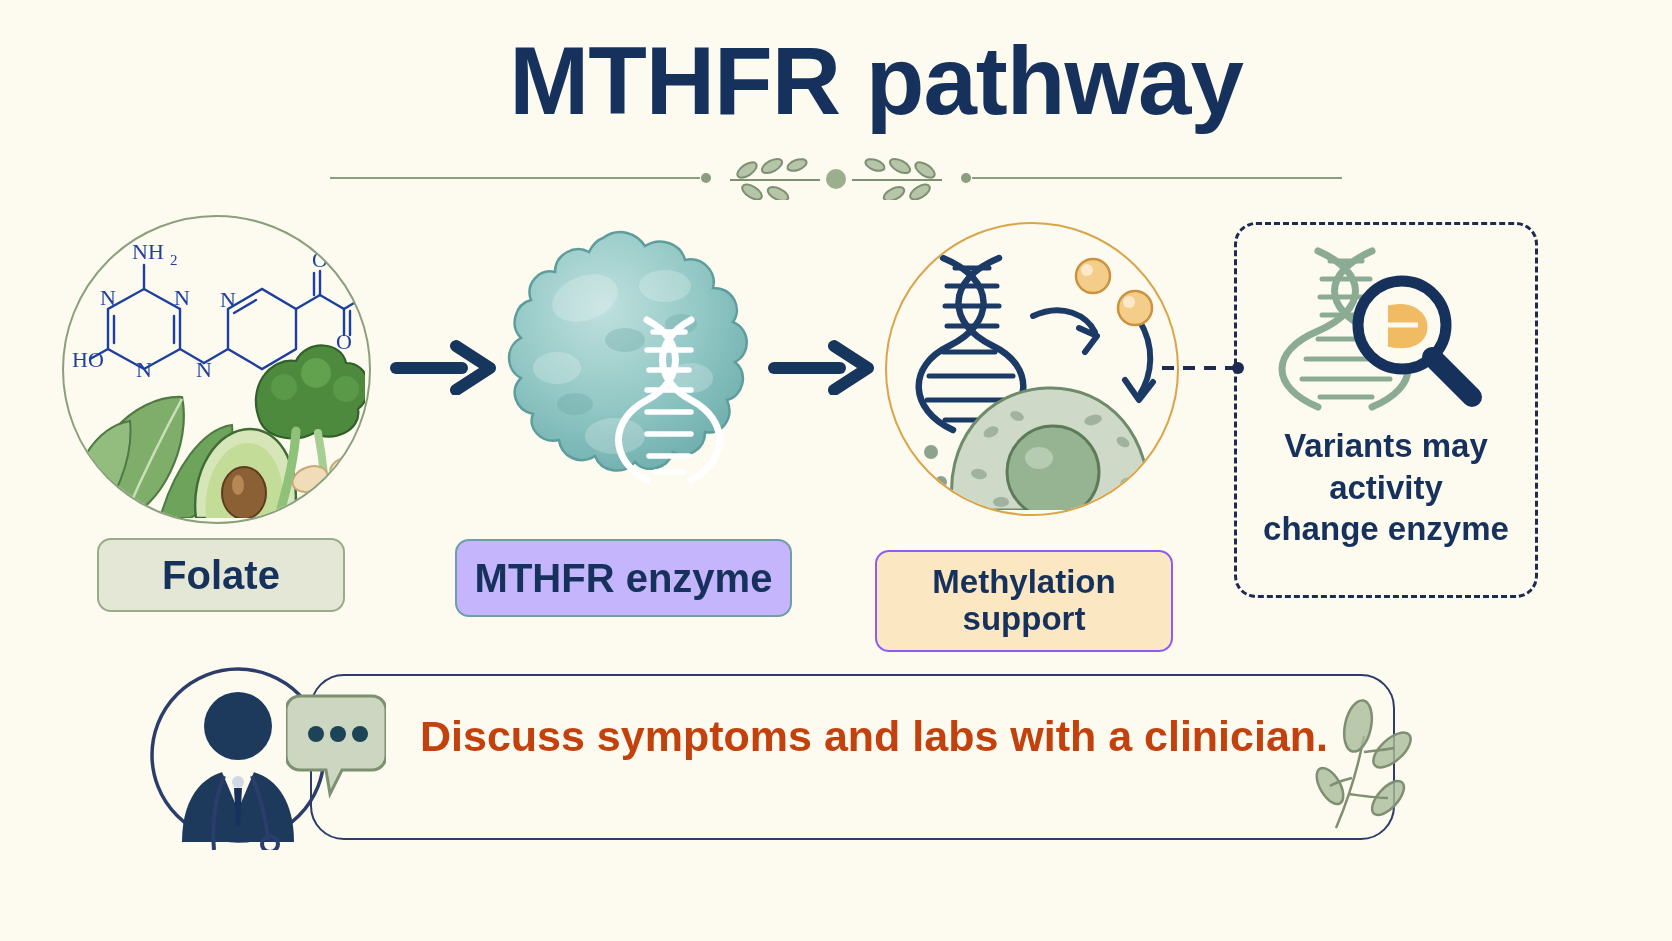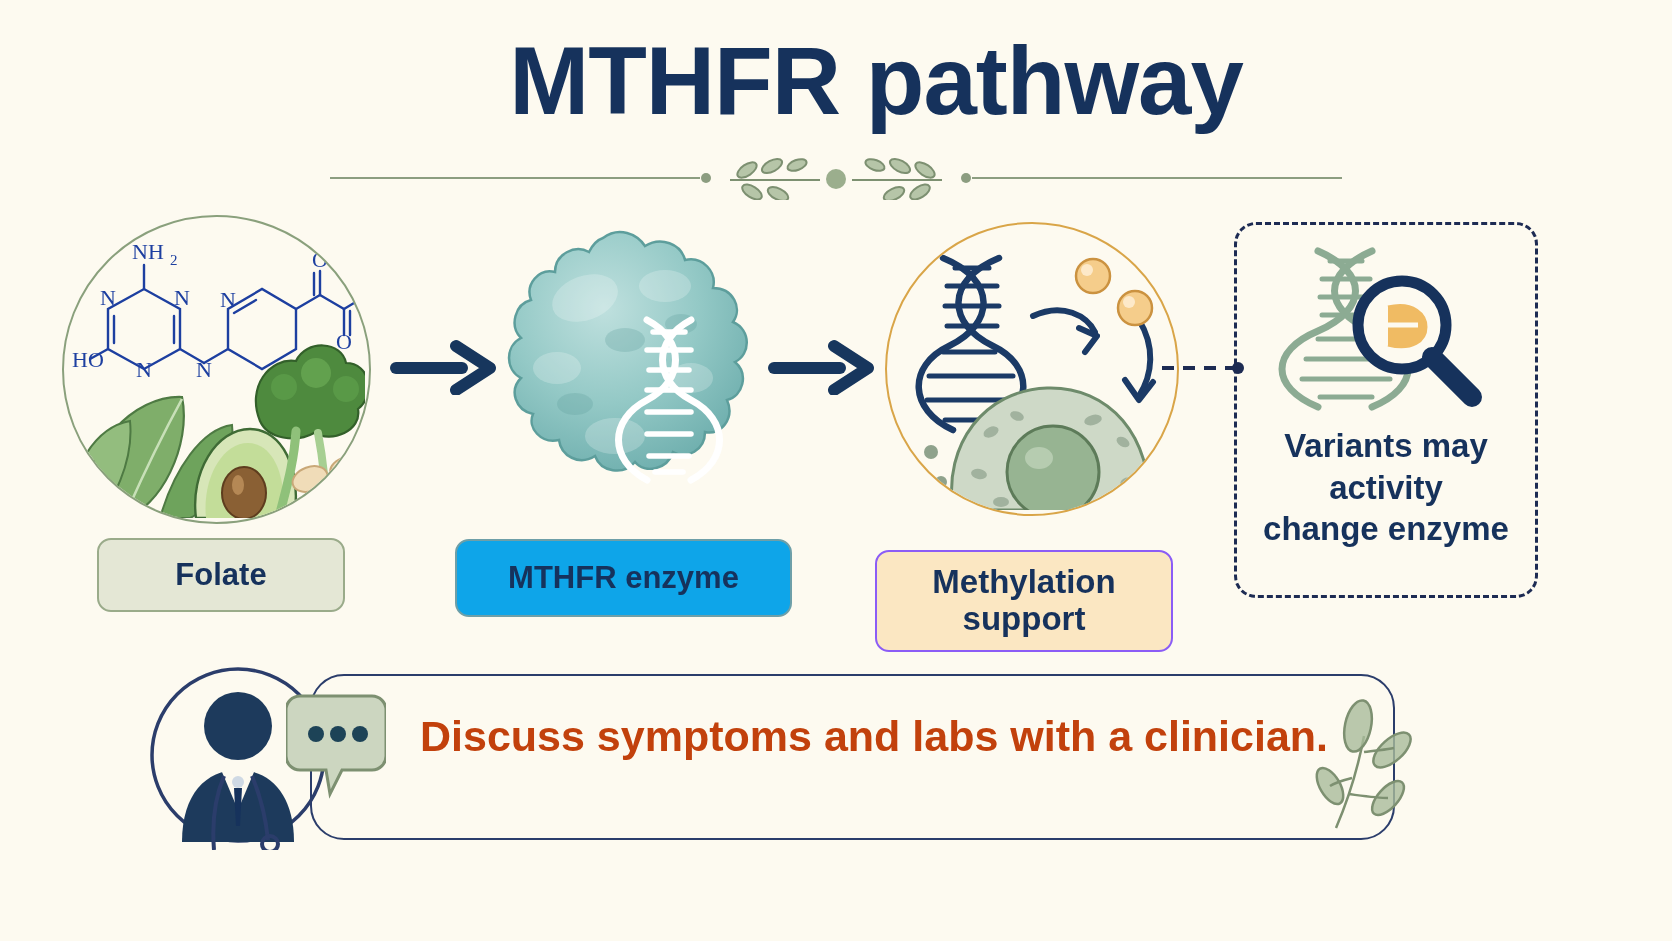--- a/index.html
+++ b/index.html
@@ -49,32 +49,32 @@
   }
 
   
   .chip{
     position:absolute;
     border-radius:14px;
     display:flex;align-items:center;justify-content:center;
     text-align:center;
     color:#16325c;
     font-weight:700;
-    font-size:31px;
+    font-size:40px;
     line-height:1.12;
     box-sizing:border-box;
     padding:6px 16px;
   }
   .chip-folate{
     left:97px;top:538px;width:248px;height:74px;
     background:#e4e7d5;border:2px solid #9aab8a;
   }
   .chip-enzyme{
     left:455px;top:539px;width:337px;height:78px;
-    background:#0ea5e9;border:2px solid #6e9fa8;
+    background:#c4b5fd;border:2px solid #6e9fa8;
   }
   .chip-methyl{
     left:875px;top:532px;width:298px;height:102px;
     background:#fbe7c2;border:2px solid #8b5cf6;
     flex-direction:column;
     font-size:33px;
     margin-top:18px;
   }
   .chip-methyl span{display:block;}
 

